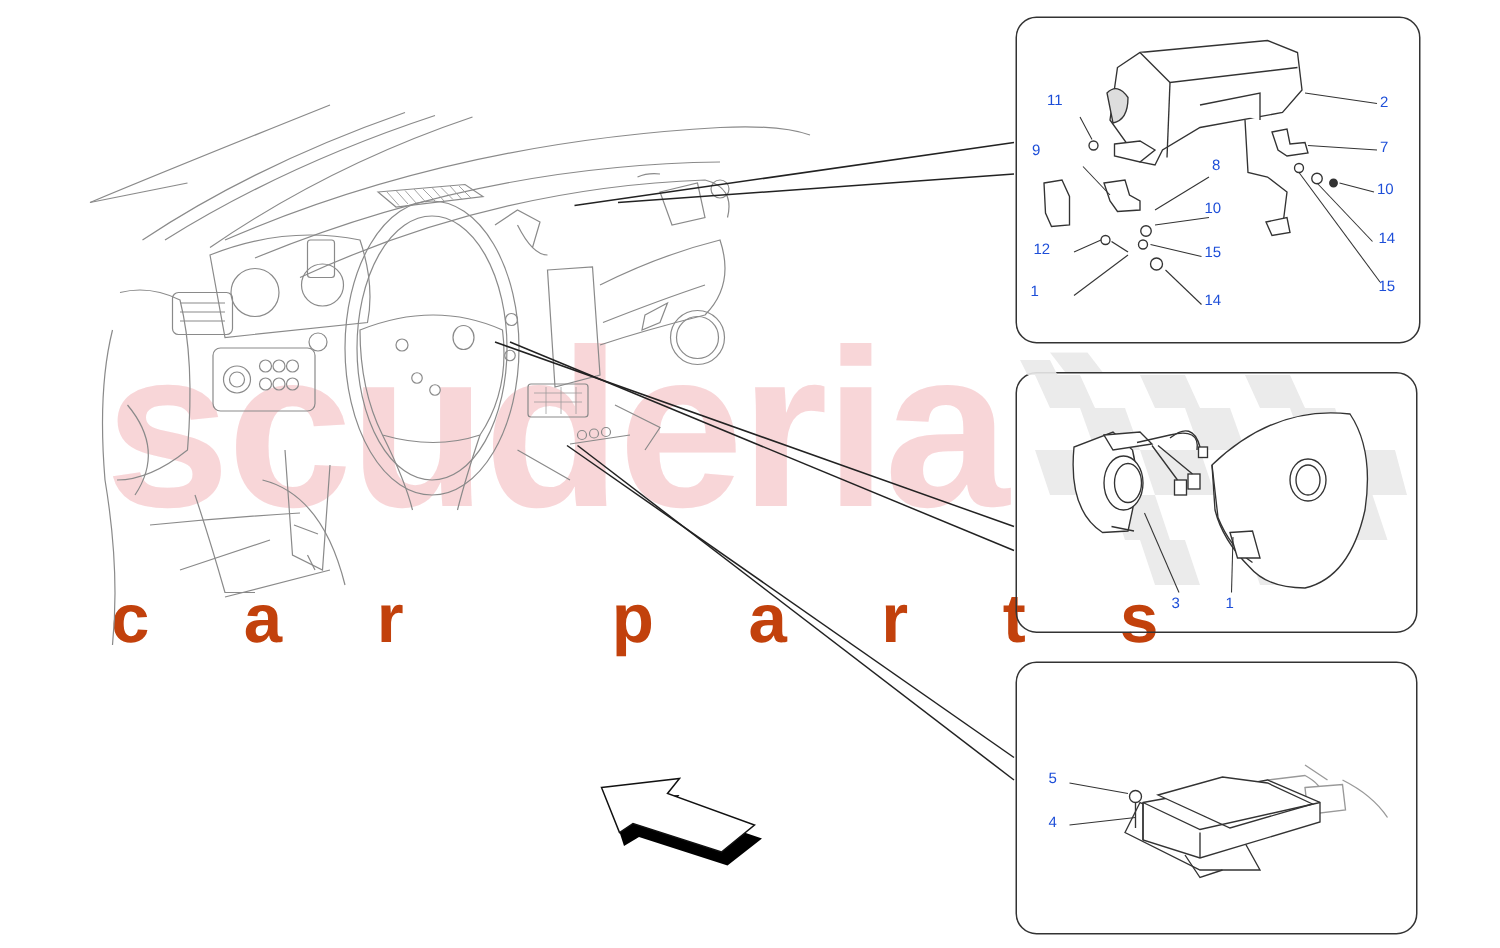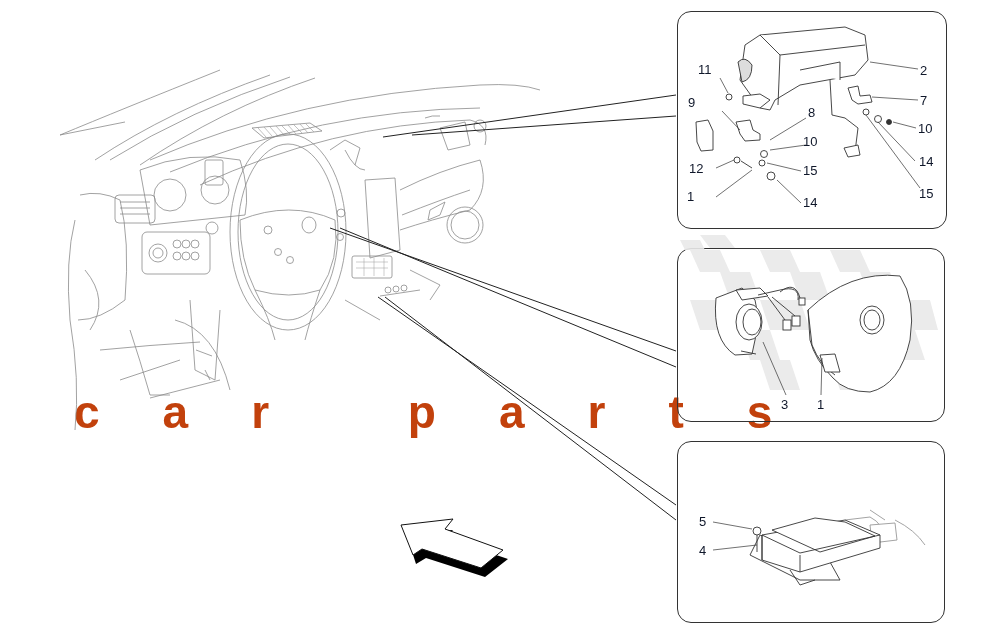--- a/index.html
+++ b/index.html
@@ -15,28 +15,29 @@
       position: absolute; left: 74px; top: 372px;
       font-family: "Liberation Sans", sans-serif; font-weight: bold;
       font-size: 46px; letter-spacing: 63px; line-height: 1;
       color: #c2410c; white-space: nowrap; pointer-events: none; margin-top: 17px;
     }
     svg.drawing { position: absolute; left: 0; top: 0; }
     .callout {
       position: absolute; border: 1.3px solid #333; border-radius: 14px; background: transparent;
     }
     .lbl {
-      position: absolute; font-family: "Liberation Sans", sans-serif; font-size: 13px; color: #0f172a; line-height: 1;
+      position: absolute; font-family: "Liberation Sans", sans-serif; font-size: 10px; color: #1d4ed8; line-height: 1;
     }
   </style>
 </head>
 <body>
 
 <div class="stage">
 
+  <div class="wm-main">scuderia</div>
   <div class="wm-sub">car parts</div>
 
   <svg class="drawing" width="1000" height="632" viewBox="0 0 1000 632">
     <g fill="none" stroke="#8a8a8a" stroke-width="0.8">
 
       <path d="M60 135 Q120 110 220 70"></path>
       <path d="M95 160 Q170 110 270 75"></path>
       <path d="M110 160 Q190 110 290 77"></path>
       <path d="M140 165 Q220 110 315 78"></path>
       <path d="M60 135 L125 122"></path>

